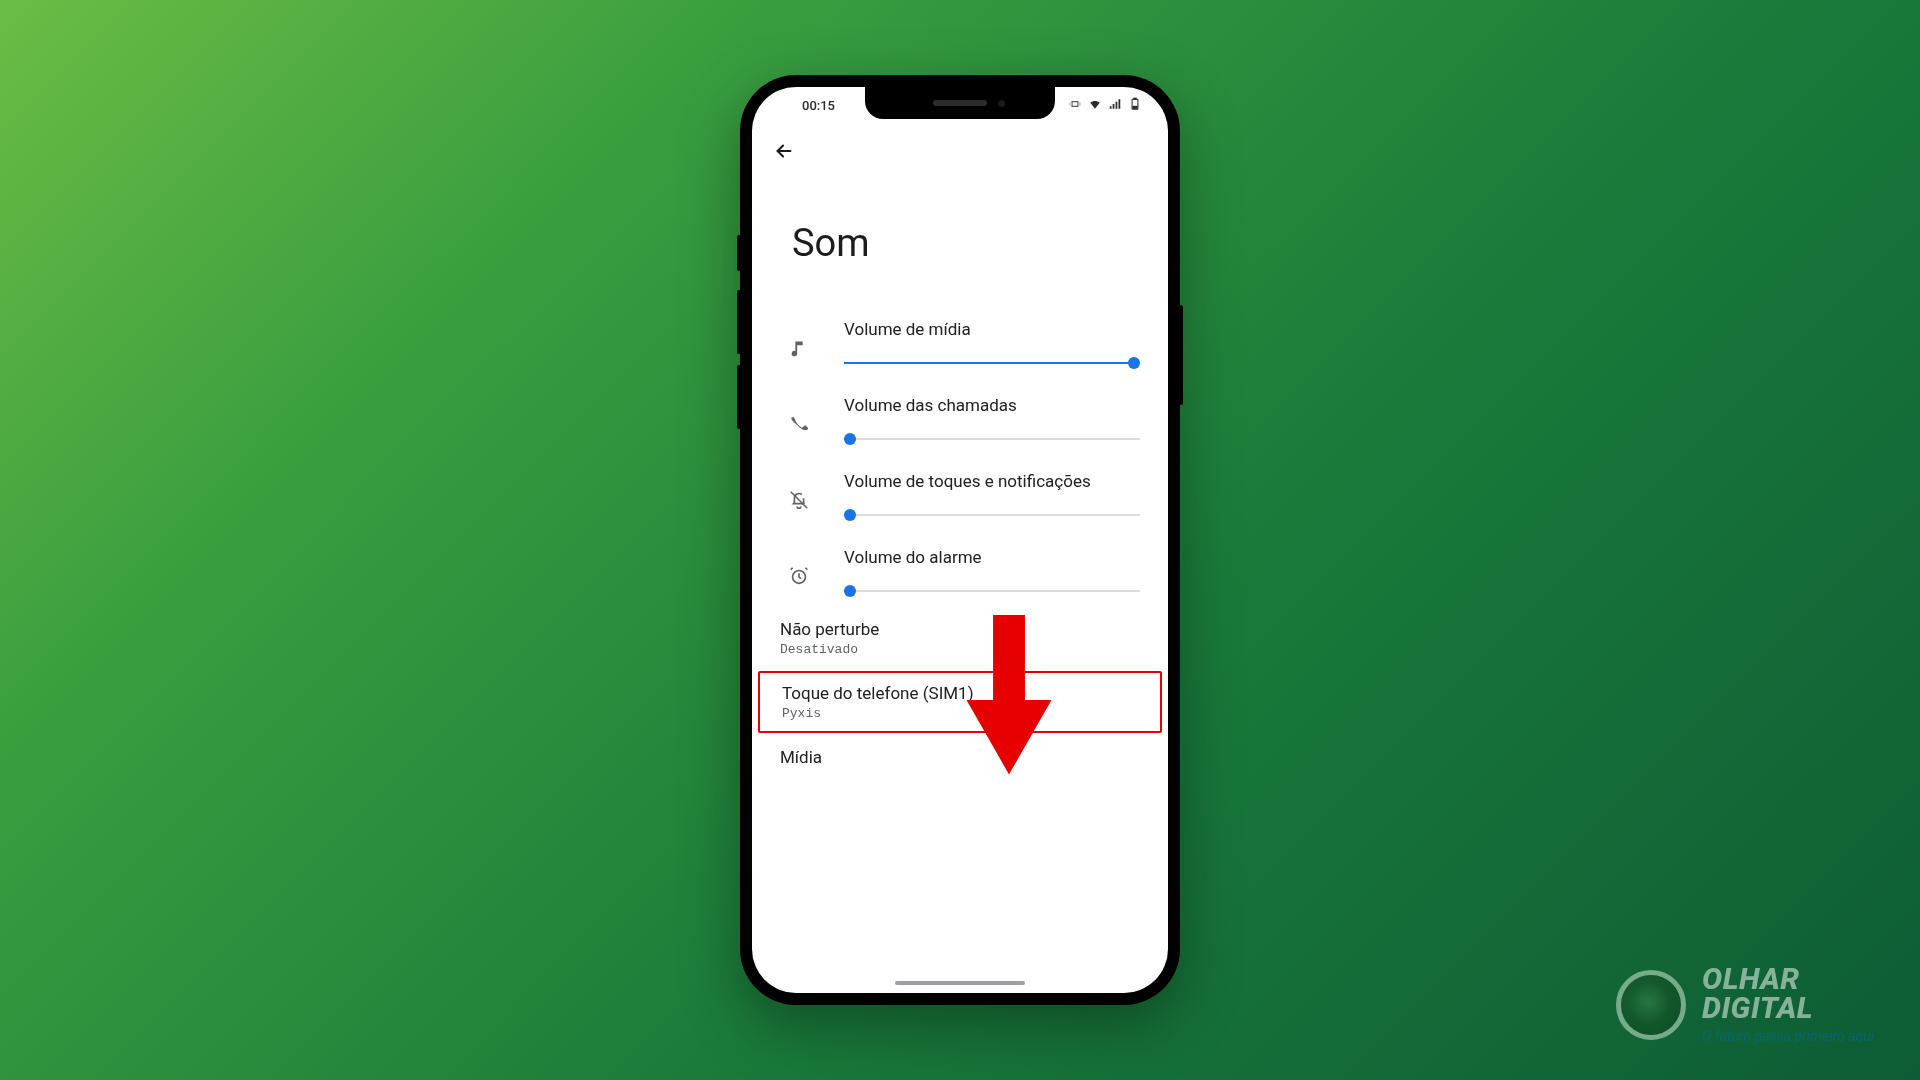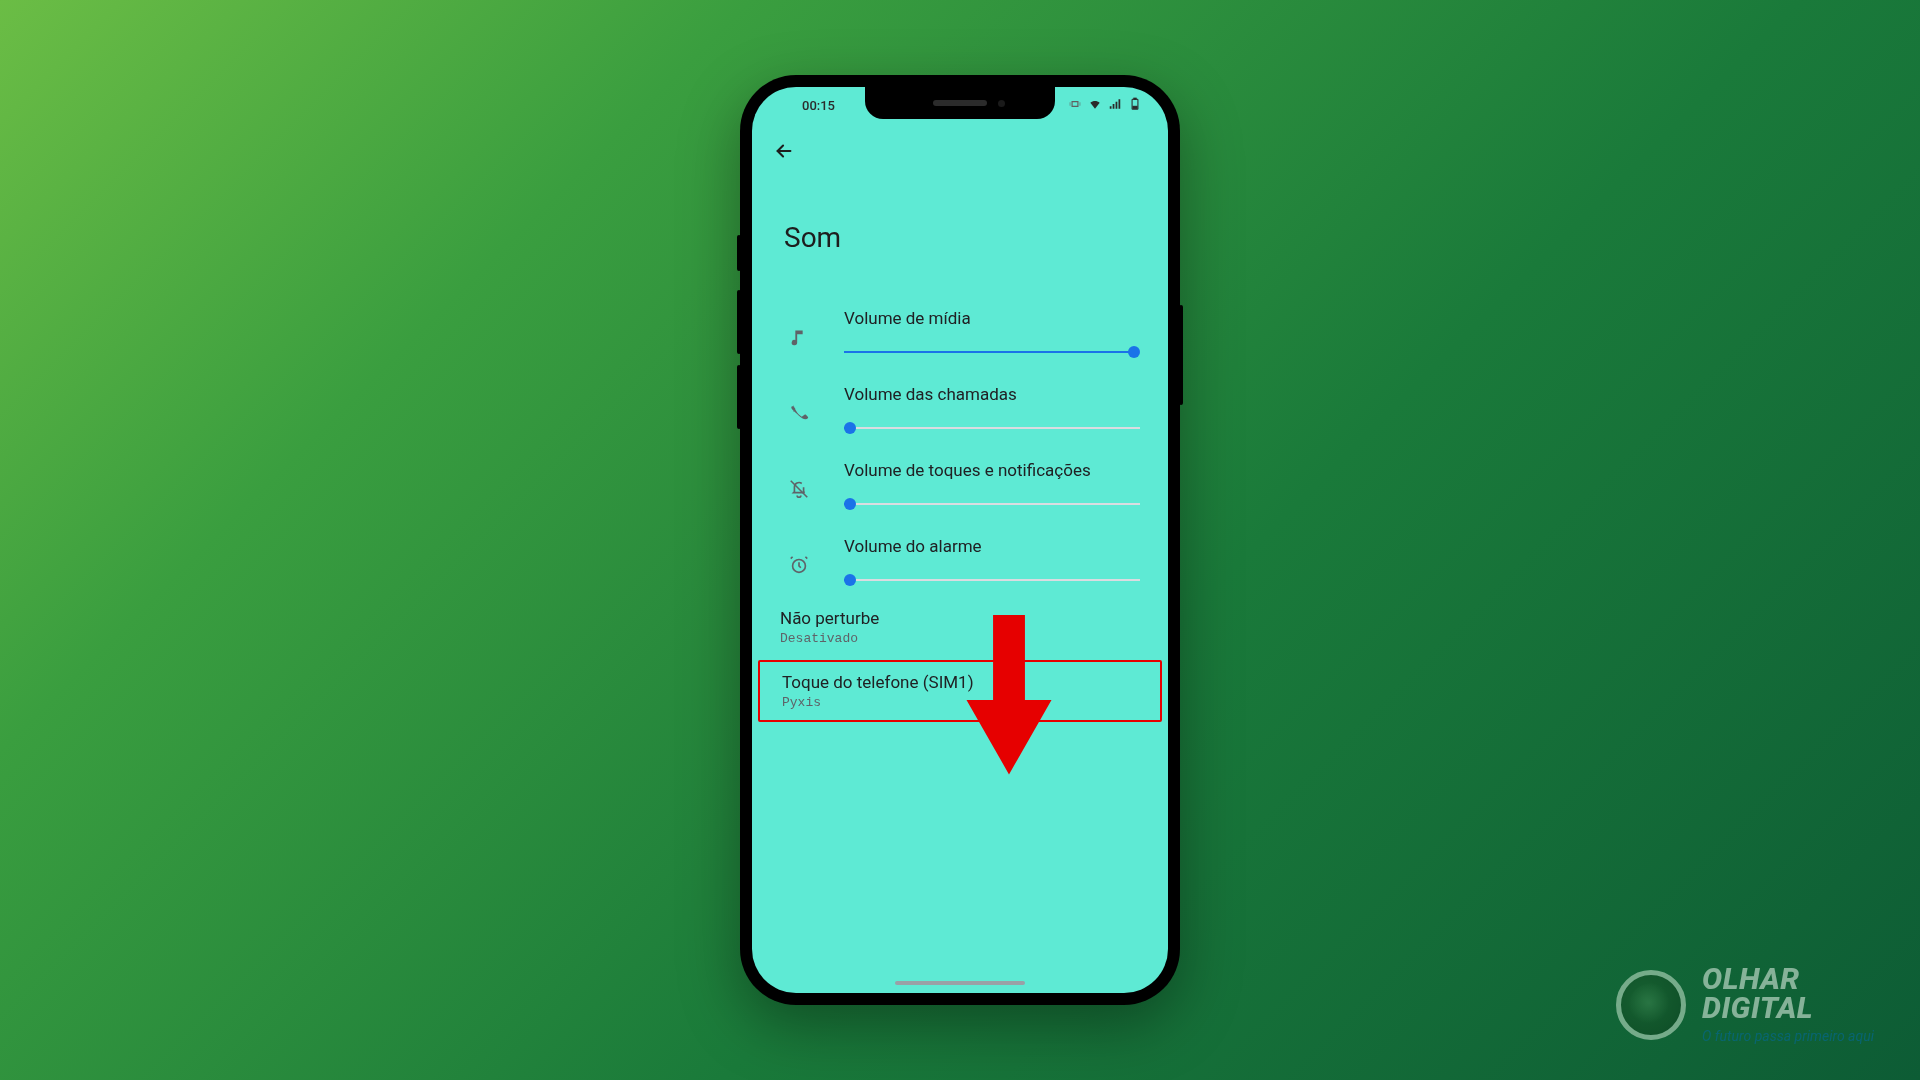--- a/index.html
+++ b/index.html
@@ -20,21 +20,21 @@
     width: 440px;
     height: 930px;
     background: #000;
     border-radius: 56px;
     padding: 12px;
     box-shadow: 0 20px 60px rgba(0,0,0,0.35);
   }
   .phone-screen {
     width: 100%;
     height: 100%;
-    background: #5eead4;
+    background: #ffffff;
     border-radius: 44px;
     overflow: hidden;
     position: relative;
   }
   .notch {
     position: absolute;
     top: 0;
     left: 50%;
     transform: translateX(-50%);
     width: 190px;
@@ -76,23 +76,23 @@
   }
   .status-left { padding-left: 28px; font-weight:500;}
   .status-right { display: flex; gap: 6px; align-items: center; padding-right: 4px;}
   .status-right svg { width: 14px; height: 14px; }
 
   .nav-row { padding: 14px 18px 0 18px; }
   .back-btn { width: 28px; height: 28px; display:flex;align-items:center;justify-content:center;cursor:pointer;}
   .back-btn svg { width: 22px; height: 22px; stroke:#1d1d1d; }
 
   .page-title {
-    font-size: 28px;
+    font-size: 38px;
     color: #1d1d1d;
-    padding: 56px 28px 36px 32px;
+    padding: 56px 28px 36px 40px;
     font-weight: 400;
   }
 
   .slider-row {
     display: flex;
     align-items: flex-start;
     padding: 18px 28px 4px 36px;
     gap: 34px;
   }
   .slider-icon {
@@ -300,20 +300,23 @@
       <div class="setting-title">Não perturbe</div>
       <div class="setting-sub">Desativado</div>
     </div>
 
     <div class="highlight-box">
       <div class="setting-title">Toque do telefone (SIM1)</div>
       <div class="setting-sub">Pyxis</div>
     </div>
 
 
+    <div class="setting-row" style="padding-bottom:0">
+      <div class="setting-title">Mídia</div>
+    </div>
 
     <div class="home-indicator"></div>
   </div>
 
   <div class="arrow-overlay">
     <svg viewBox="0 0 100 160">
       <path fill="#e60000" d="M35 0 h30 v80 h25 L50 150 10 80 h25 z"></path>
     </svg>
   </div>
 </div>

